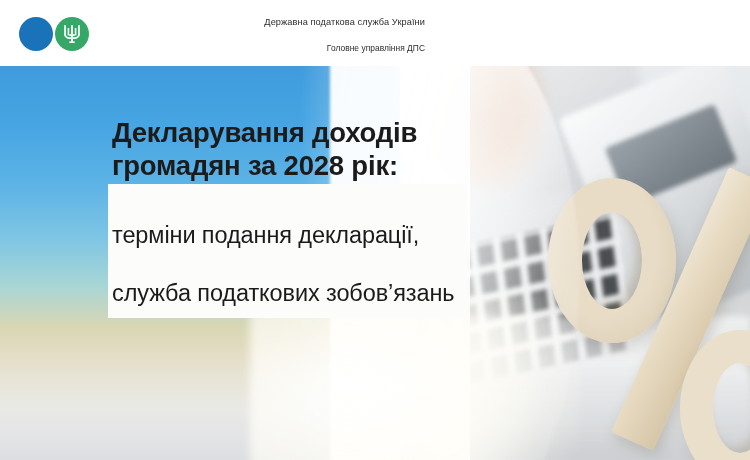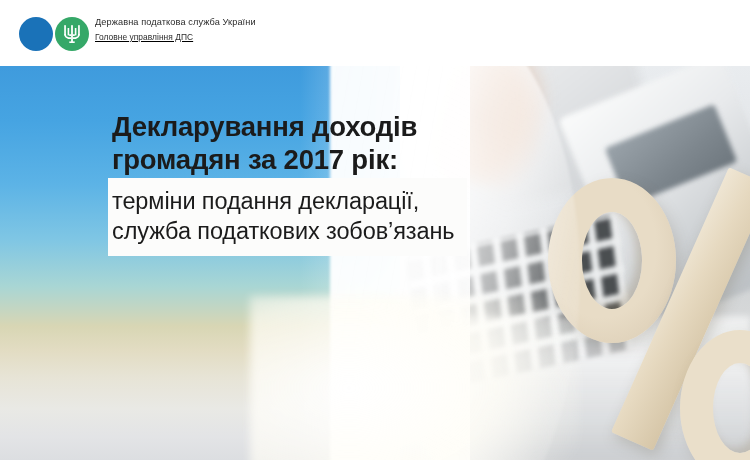--- a/index.html
+++ b/index.html
@@ -56,31 +56,31 @@
     position: absolute;
     left: 44px; top: 7px;
     width: 18px; height: 20px;
   }
 
   #header-text {
     position: absolute;
     left: 95px;
     top: 16px;
     width: 330px;
+    text-align: right;
   }
   .hdr-line-main {
     font-size: 9.2px;
     line-height: 13px;
     color: #2b2b2b;
     letter-spacing: 0.1px;
     white-space: nowrap;
   }
   .hdr-sub {
-    margin-top: 3px;
-    text-decoration: underline;
+    margin-top: 14px;
   }
   .hdr-line-sub {
     font-size: 8.4px;
     line-height: 11.5px;
     color: #2b2b2b;
     letter-spacing: 0.05px;
     white-space: nowrap;
   }
 
   
@@ -302,21 +302,21 @@
         rgba(255,253,245,0.7) 45%,
         rgba(255,255,255,0) 78%);
     z-index: 14;
     filter: blur(4px);
   }
 
   
   #text-block {
     position: absolute;
     left: 108px;
-    top: 44px;
+    top: 50px;
     z-index: 30;
   }
   #title {
     font-size: 27.5px;
     font-weight: bold;
     line-height: 33px;
     color: #1b1b1b;
     letter-spacing: -0.2px;
     white-space: nowrap;
     padding-left: 4px;
@@ -327,20 +327,21 @@
     padding: 8px 12px 10px 4px;
     display: inline-block;
   }
   .subtitle-line {
     font-size: 23.5px;
     font-weight: normal;
     line-height: 30px;
     color: #1b1b1b;
     letter-spacing: -0.1px;
     white-space: nowrap;
+    margin-top: 28px;
   }
 </style>
 </head>
 <body>
 
 <div id="page">
 
   <div id="header-bar">
 
     <div id="logo-mark">
@@ -391,21 +392,21 @@
     </div>
 
     <div id="sweep-fade-left"></div>
     <div id="page-sweep"></div>
     <div id="page-sweep-edge"></div>
     <div id="sweep-bottom-glow"></div>
 
     <div id="text-block">
       <div id="title">
         <div>Декларування доходів</div>
-        <div>громадян за 2017 рік:</div>
+        <div>громадян за 2028 рік:</div>
       </div>
       <div id="subtitle-box">
         <div class="subtitle-line">терміни подання декларації,</div>
         <div class="subtitle-line">служба податкових зобов’язань</div>
       </div>
     </div>
 
   </div>
 
 </div>

